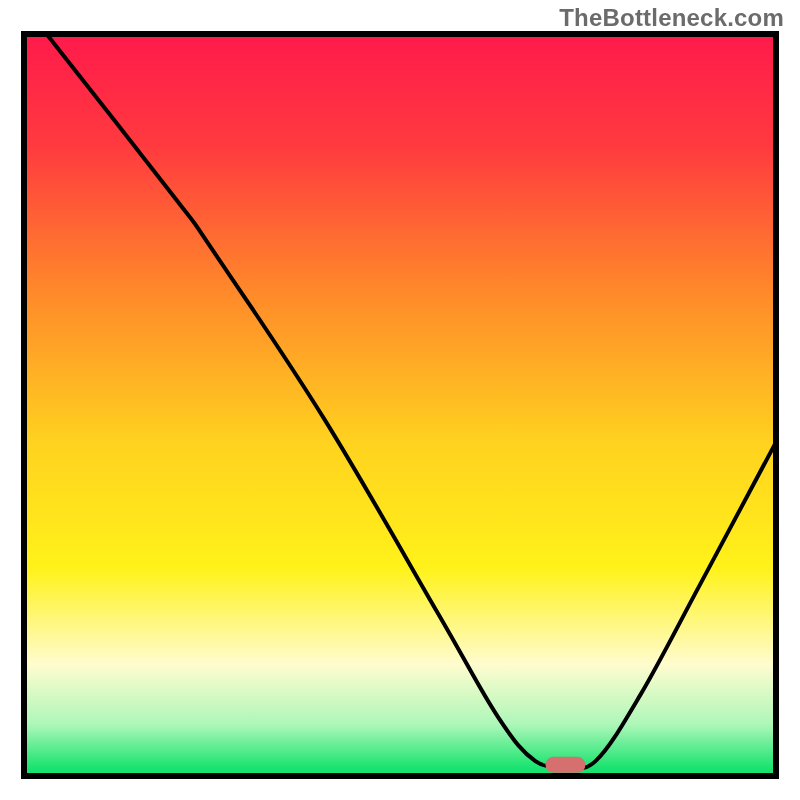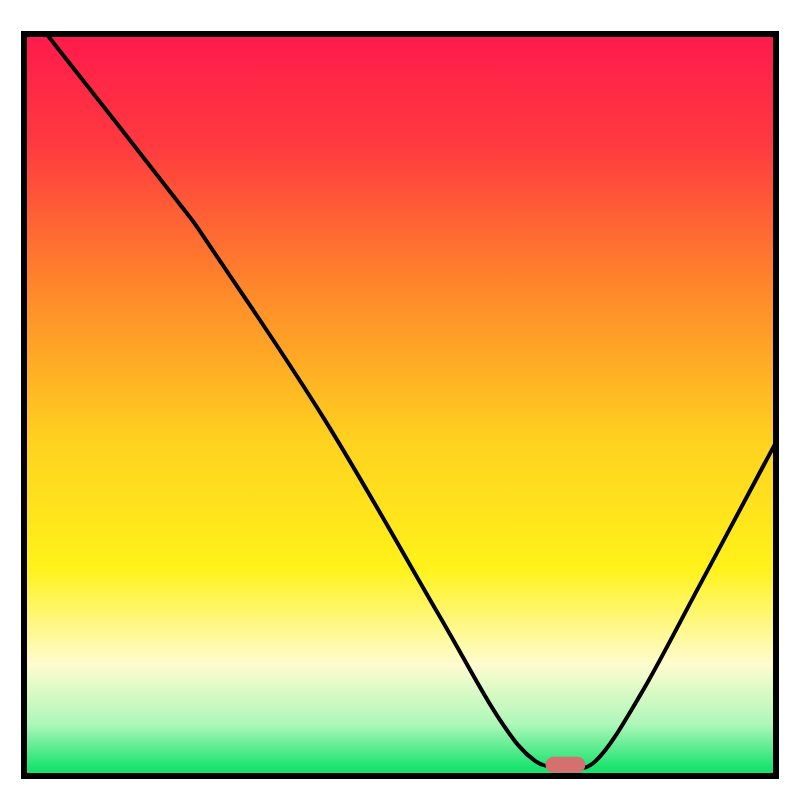--- a/index.html
+++ b/index.html
@@ -30,20 +30,21 @@
     position: absolute;
     left: 0;
     top: 0;
   }
 </style>
 </head>
 <body>
 
 <div class="frame">
 
+  <div class="watermark">TheBottleneck.com</div>
 
   <svg id="chart-svg" width="800" height="800" viewBox="0 0 800 800">
     <defs>
       <linearGradient id="bg-grad" x1="0" y1="0" x2="0" y2="1">
           <stop offset="0%" stop-color="#ff1a4b"></stop>
           <stop offset="15%" stop-color="#ff3a3f"></stop>
           <stop offset="35%" stop-color="#ff8a2a"></stop>
           <stop offset="55.00000000000001%" stop-color="#ffd21f"></stop>
           <stop offset="72%" stop-color="#fff21a"></stop>
           <stop offset="85%" stop-color="#fffccf"></stop>

